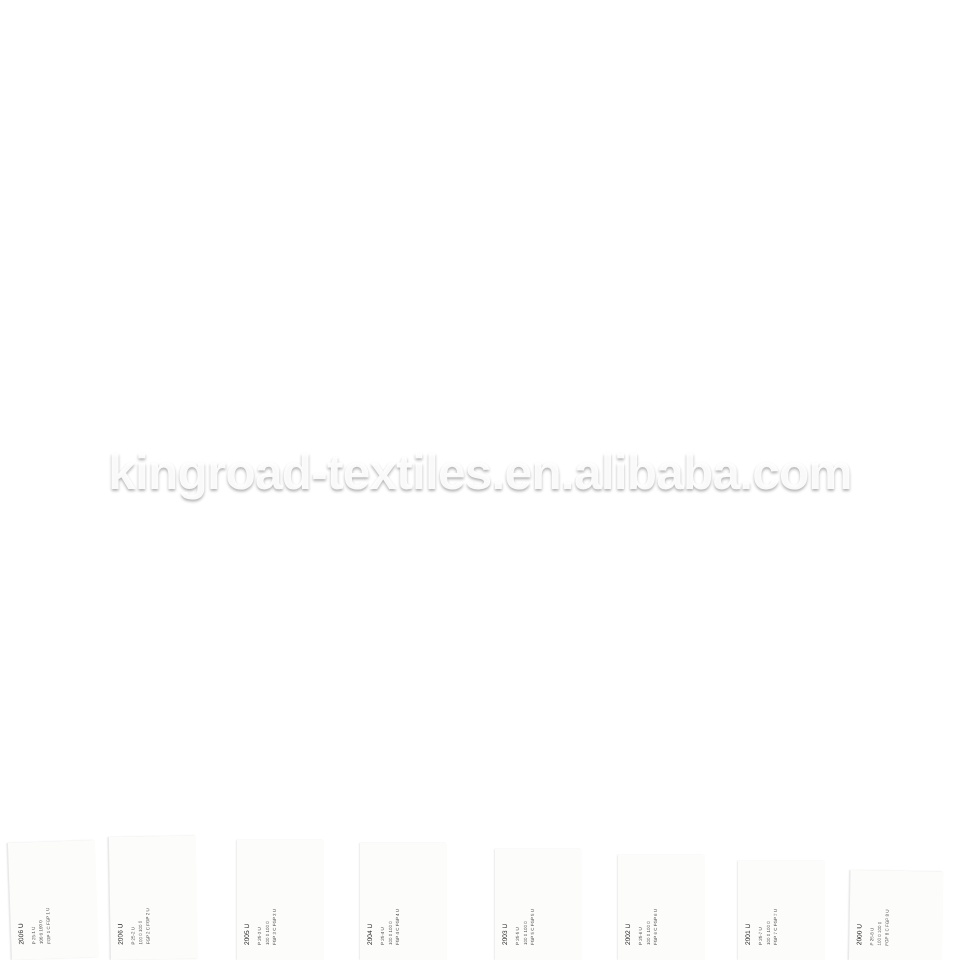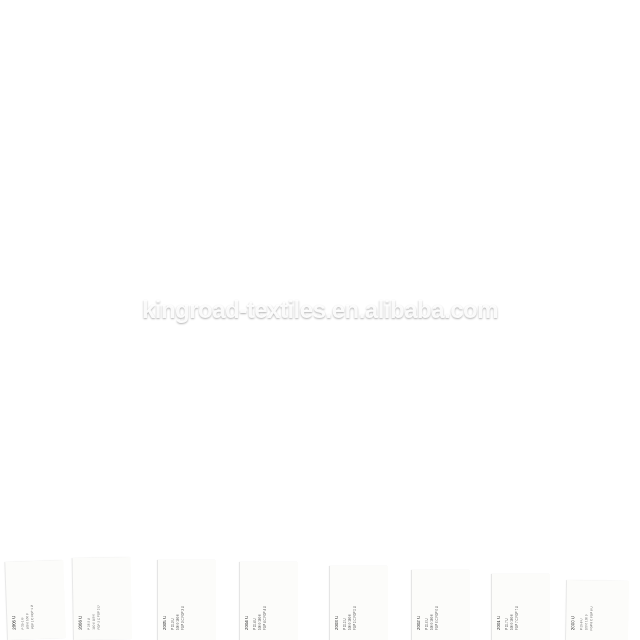--- a/index.html
+++ b/index.html
@@ -76,21 +76,21 @@
   }
   
   #watermark {
     position: absolute;
     left: 0;
     top: 296px;
     width: 640px;
     text-align: center;
     font-family: "Liberation Sans", sans-serif;
     font-weight: bold;
-    font-size: 24px;
+    font-size: 33px;
     letter-spacing: -0.5px;
     color: rgba(255,255,255,0.92);
     text-shadow: 0 1px 2px rgba(0,0,0,0.30);
     pointer-events: none;
     user-select: none;
   }
 </style>
 </head>
 <body>
 

